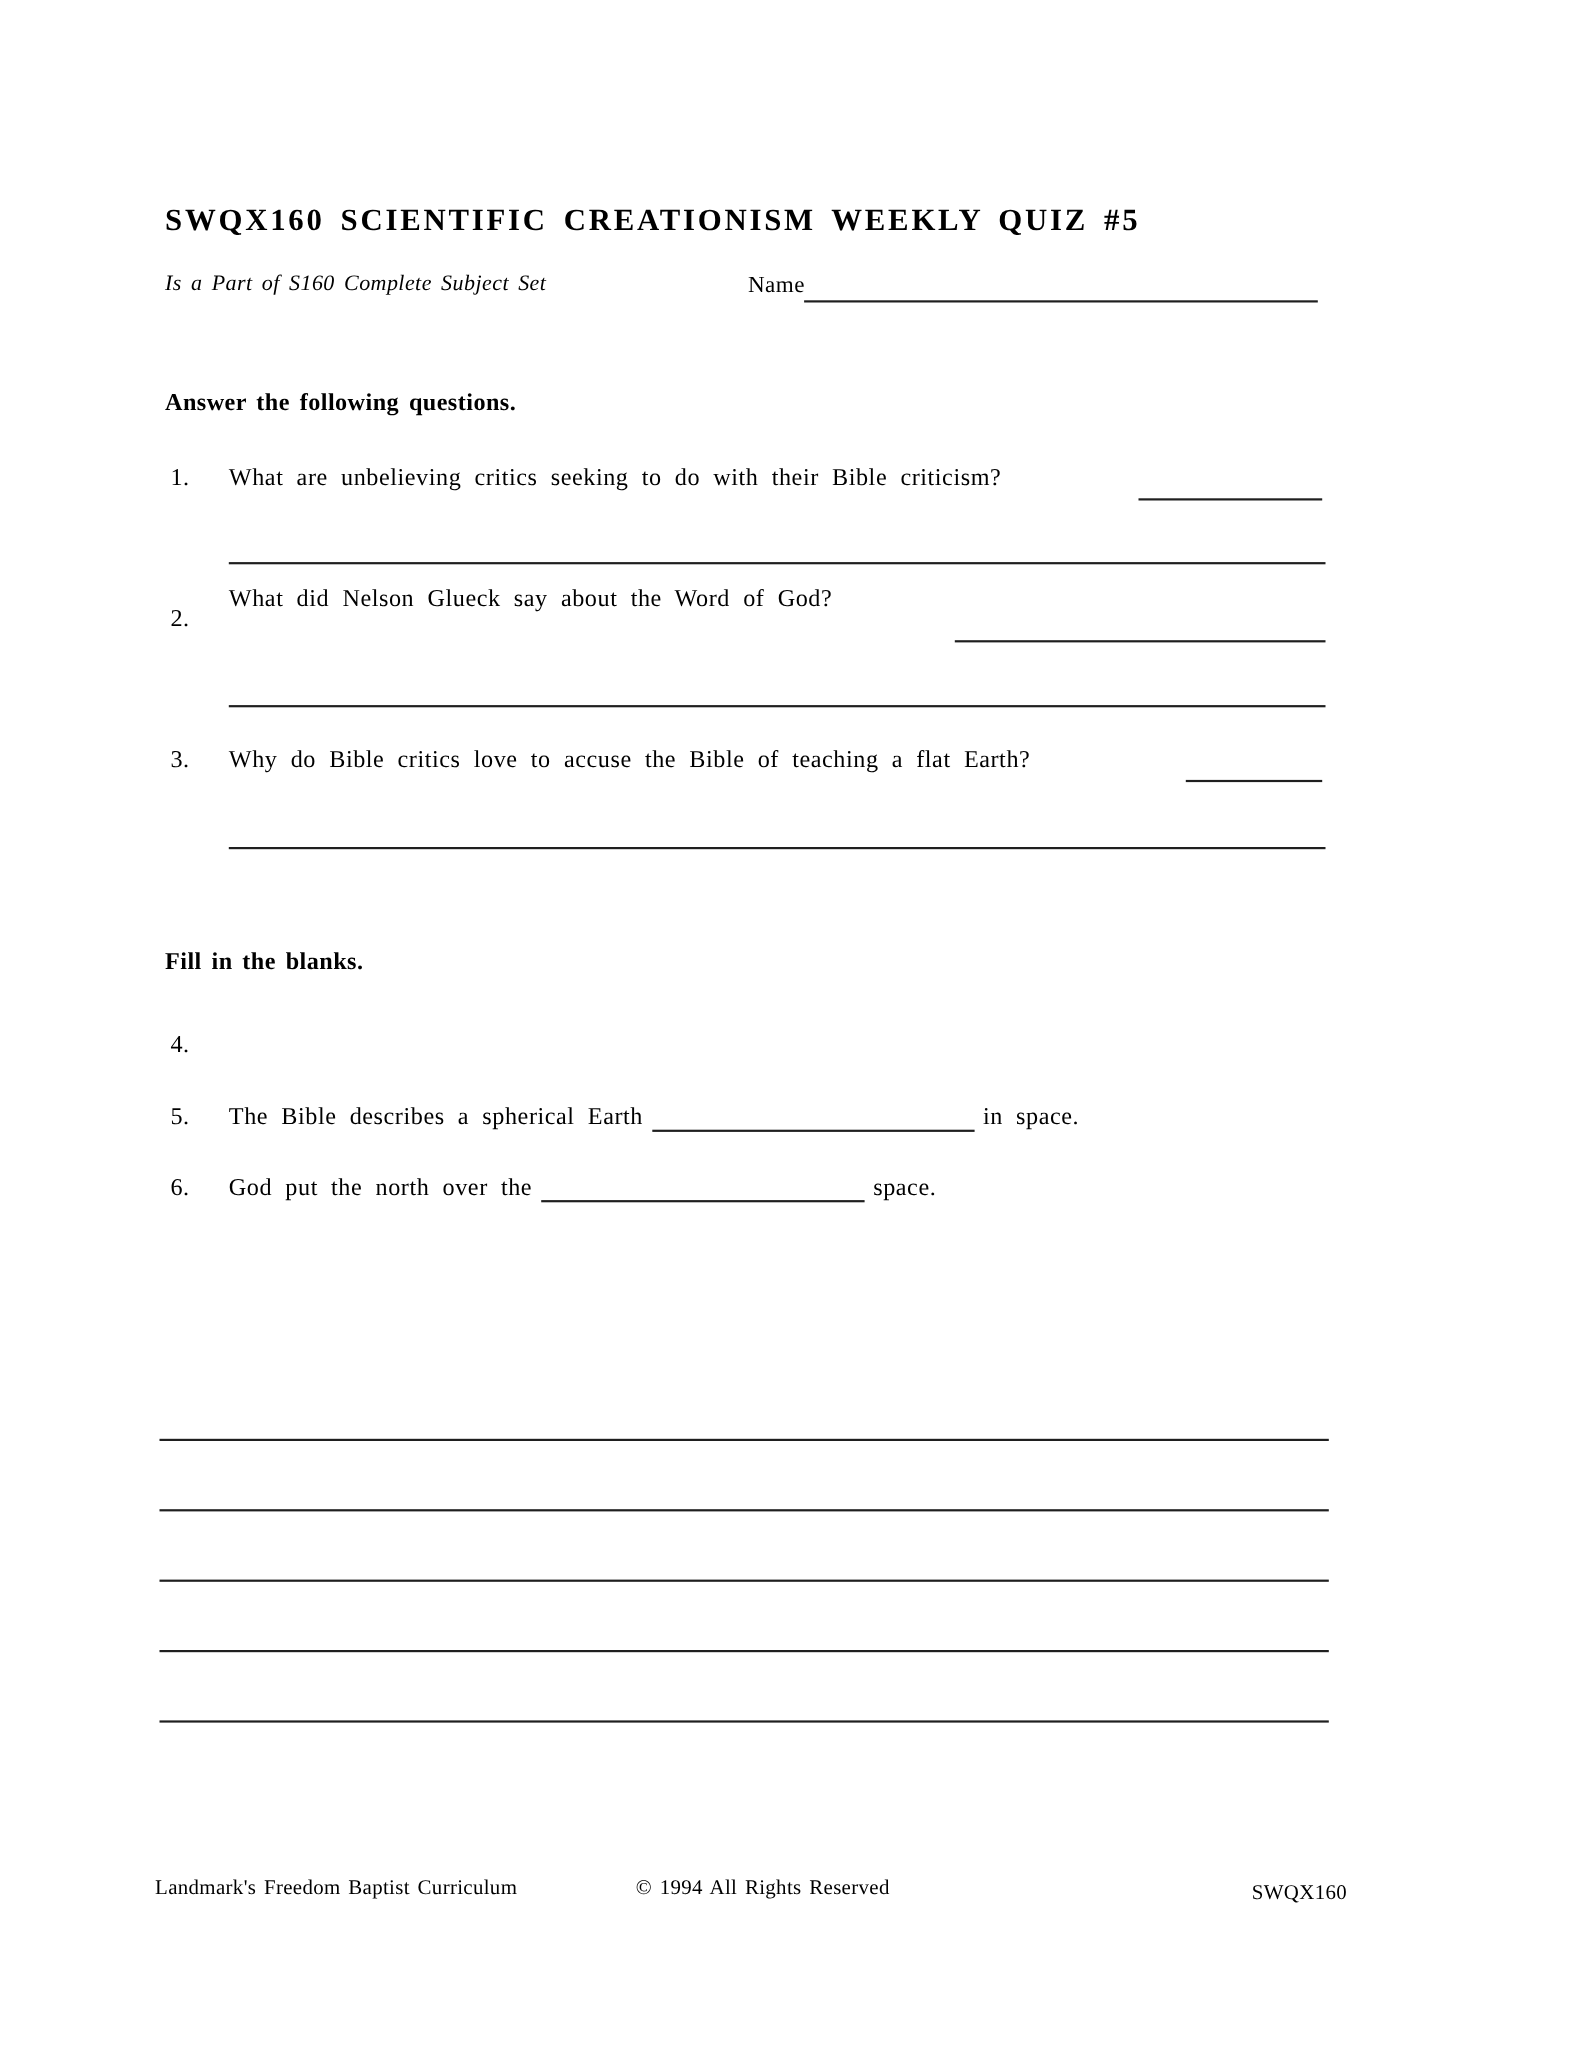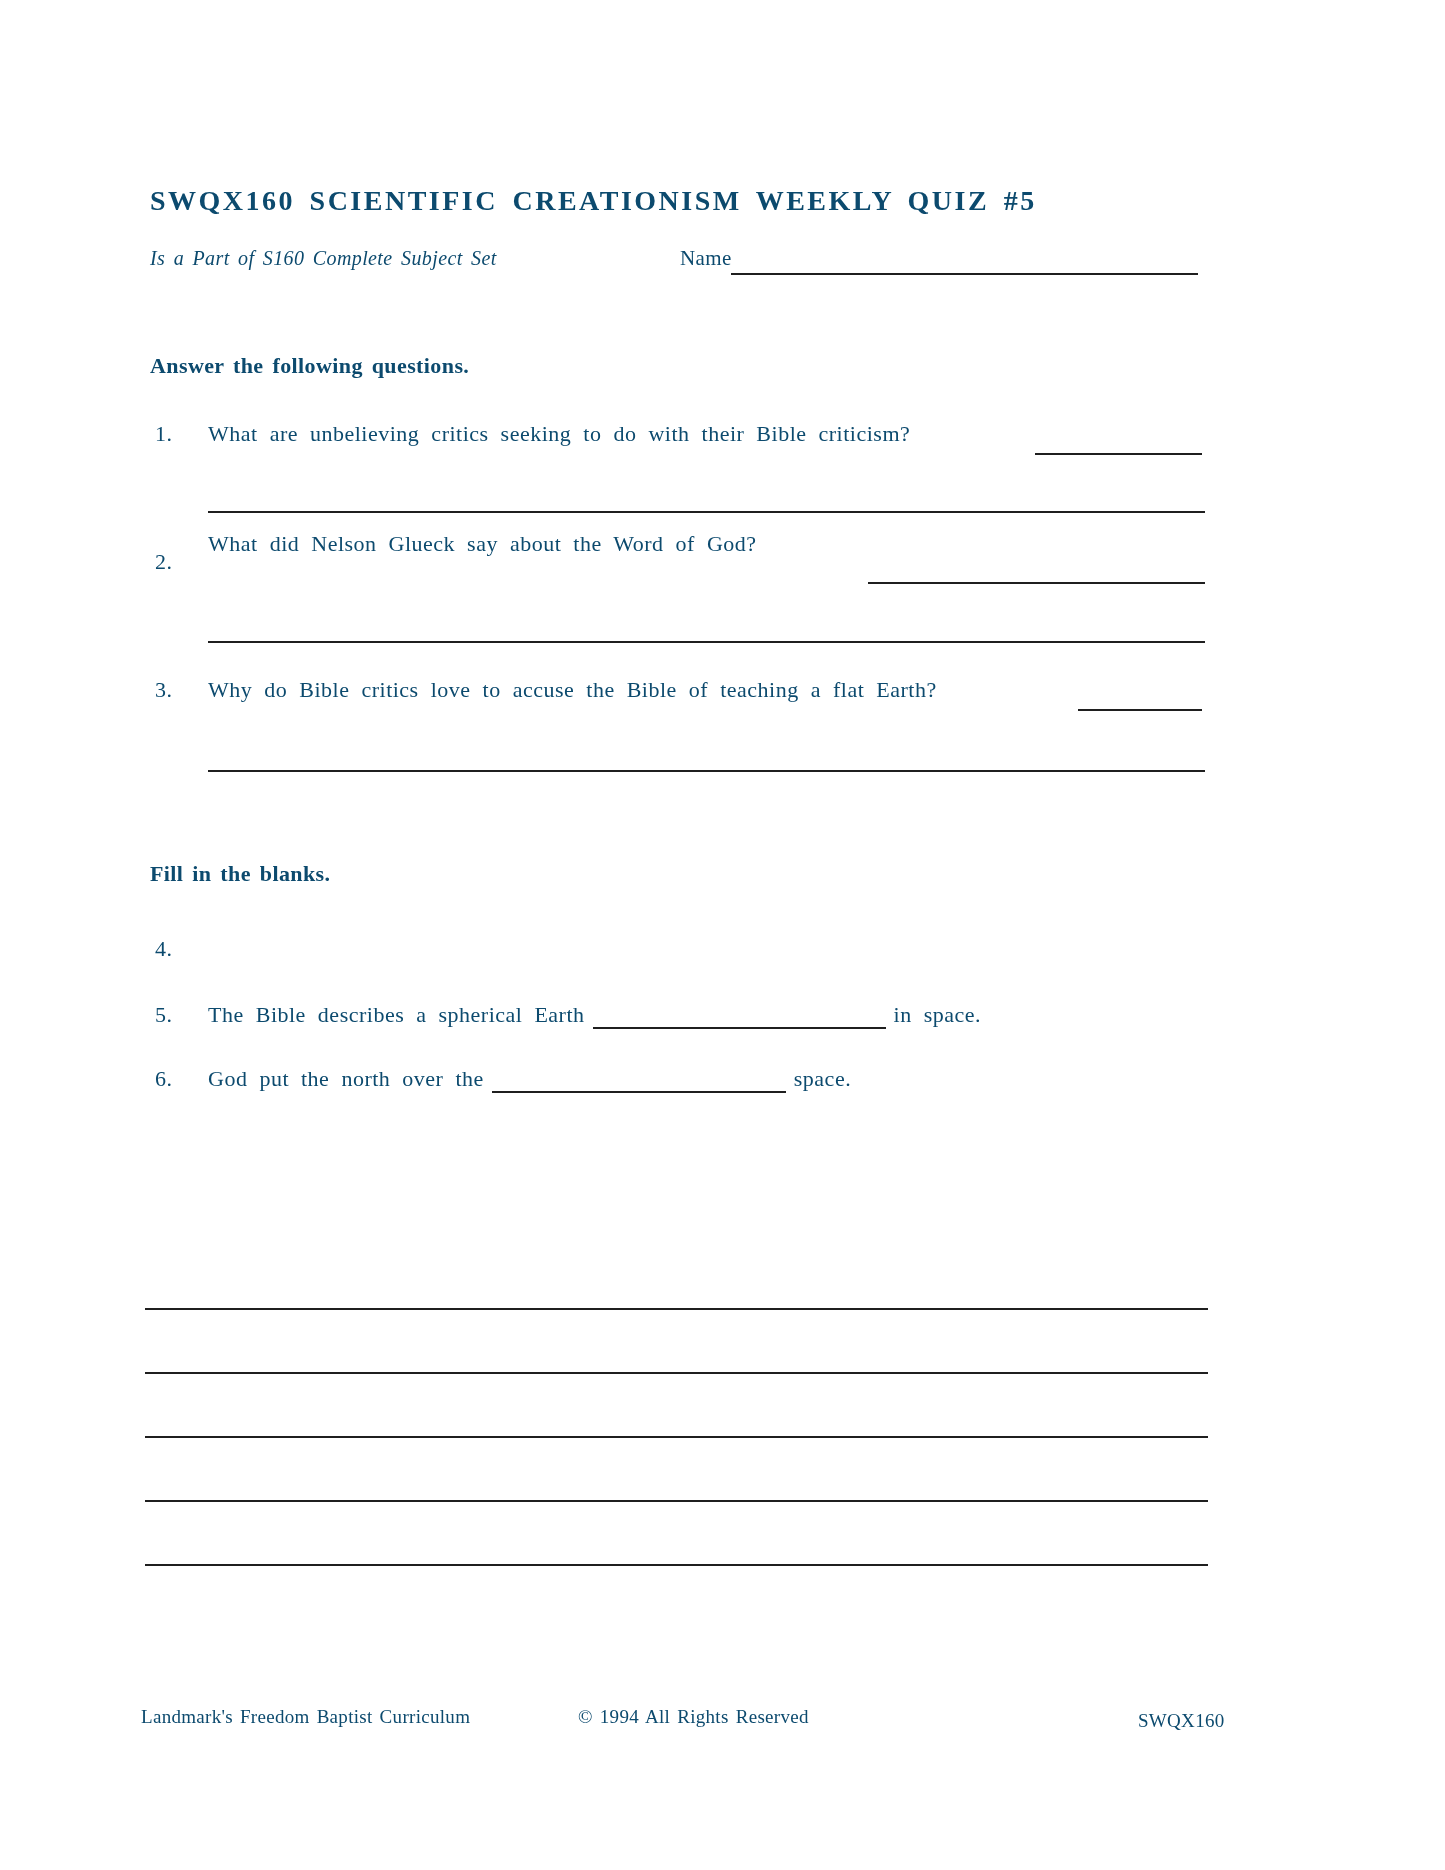--- a/index.html
+++ b/index.html
@@ -5,21 +5,21 @@
   html, body {
     margin: 0;
     padding: 0;
     background: #ffffff;
   }
   .page {
     position: relative;
     width: 1445px;
     height: 1870px;
     background: #ffffff;
-    color: #0c4a6e;
+    color: #000000;
     font-family: "Liberation Serif", "DejaVu Serif", serif;
     overflow: hidden;
   }
   .abs { position: absolute; white-space: nowrap; }
 
   .title {
     font-size: 28px;
     font-weight: bold;
     letter-spacing: 2.5px;
     word-spacing: 5px;

